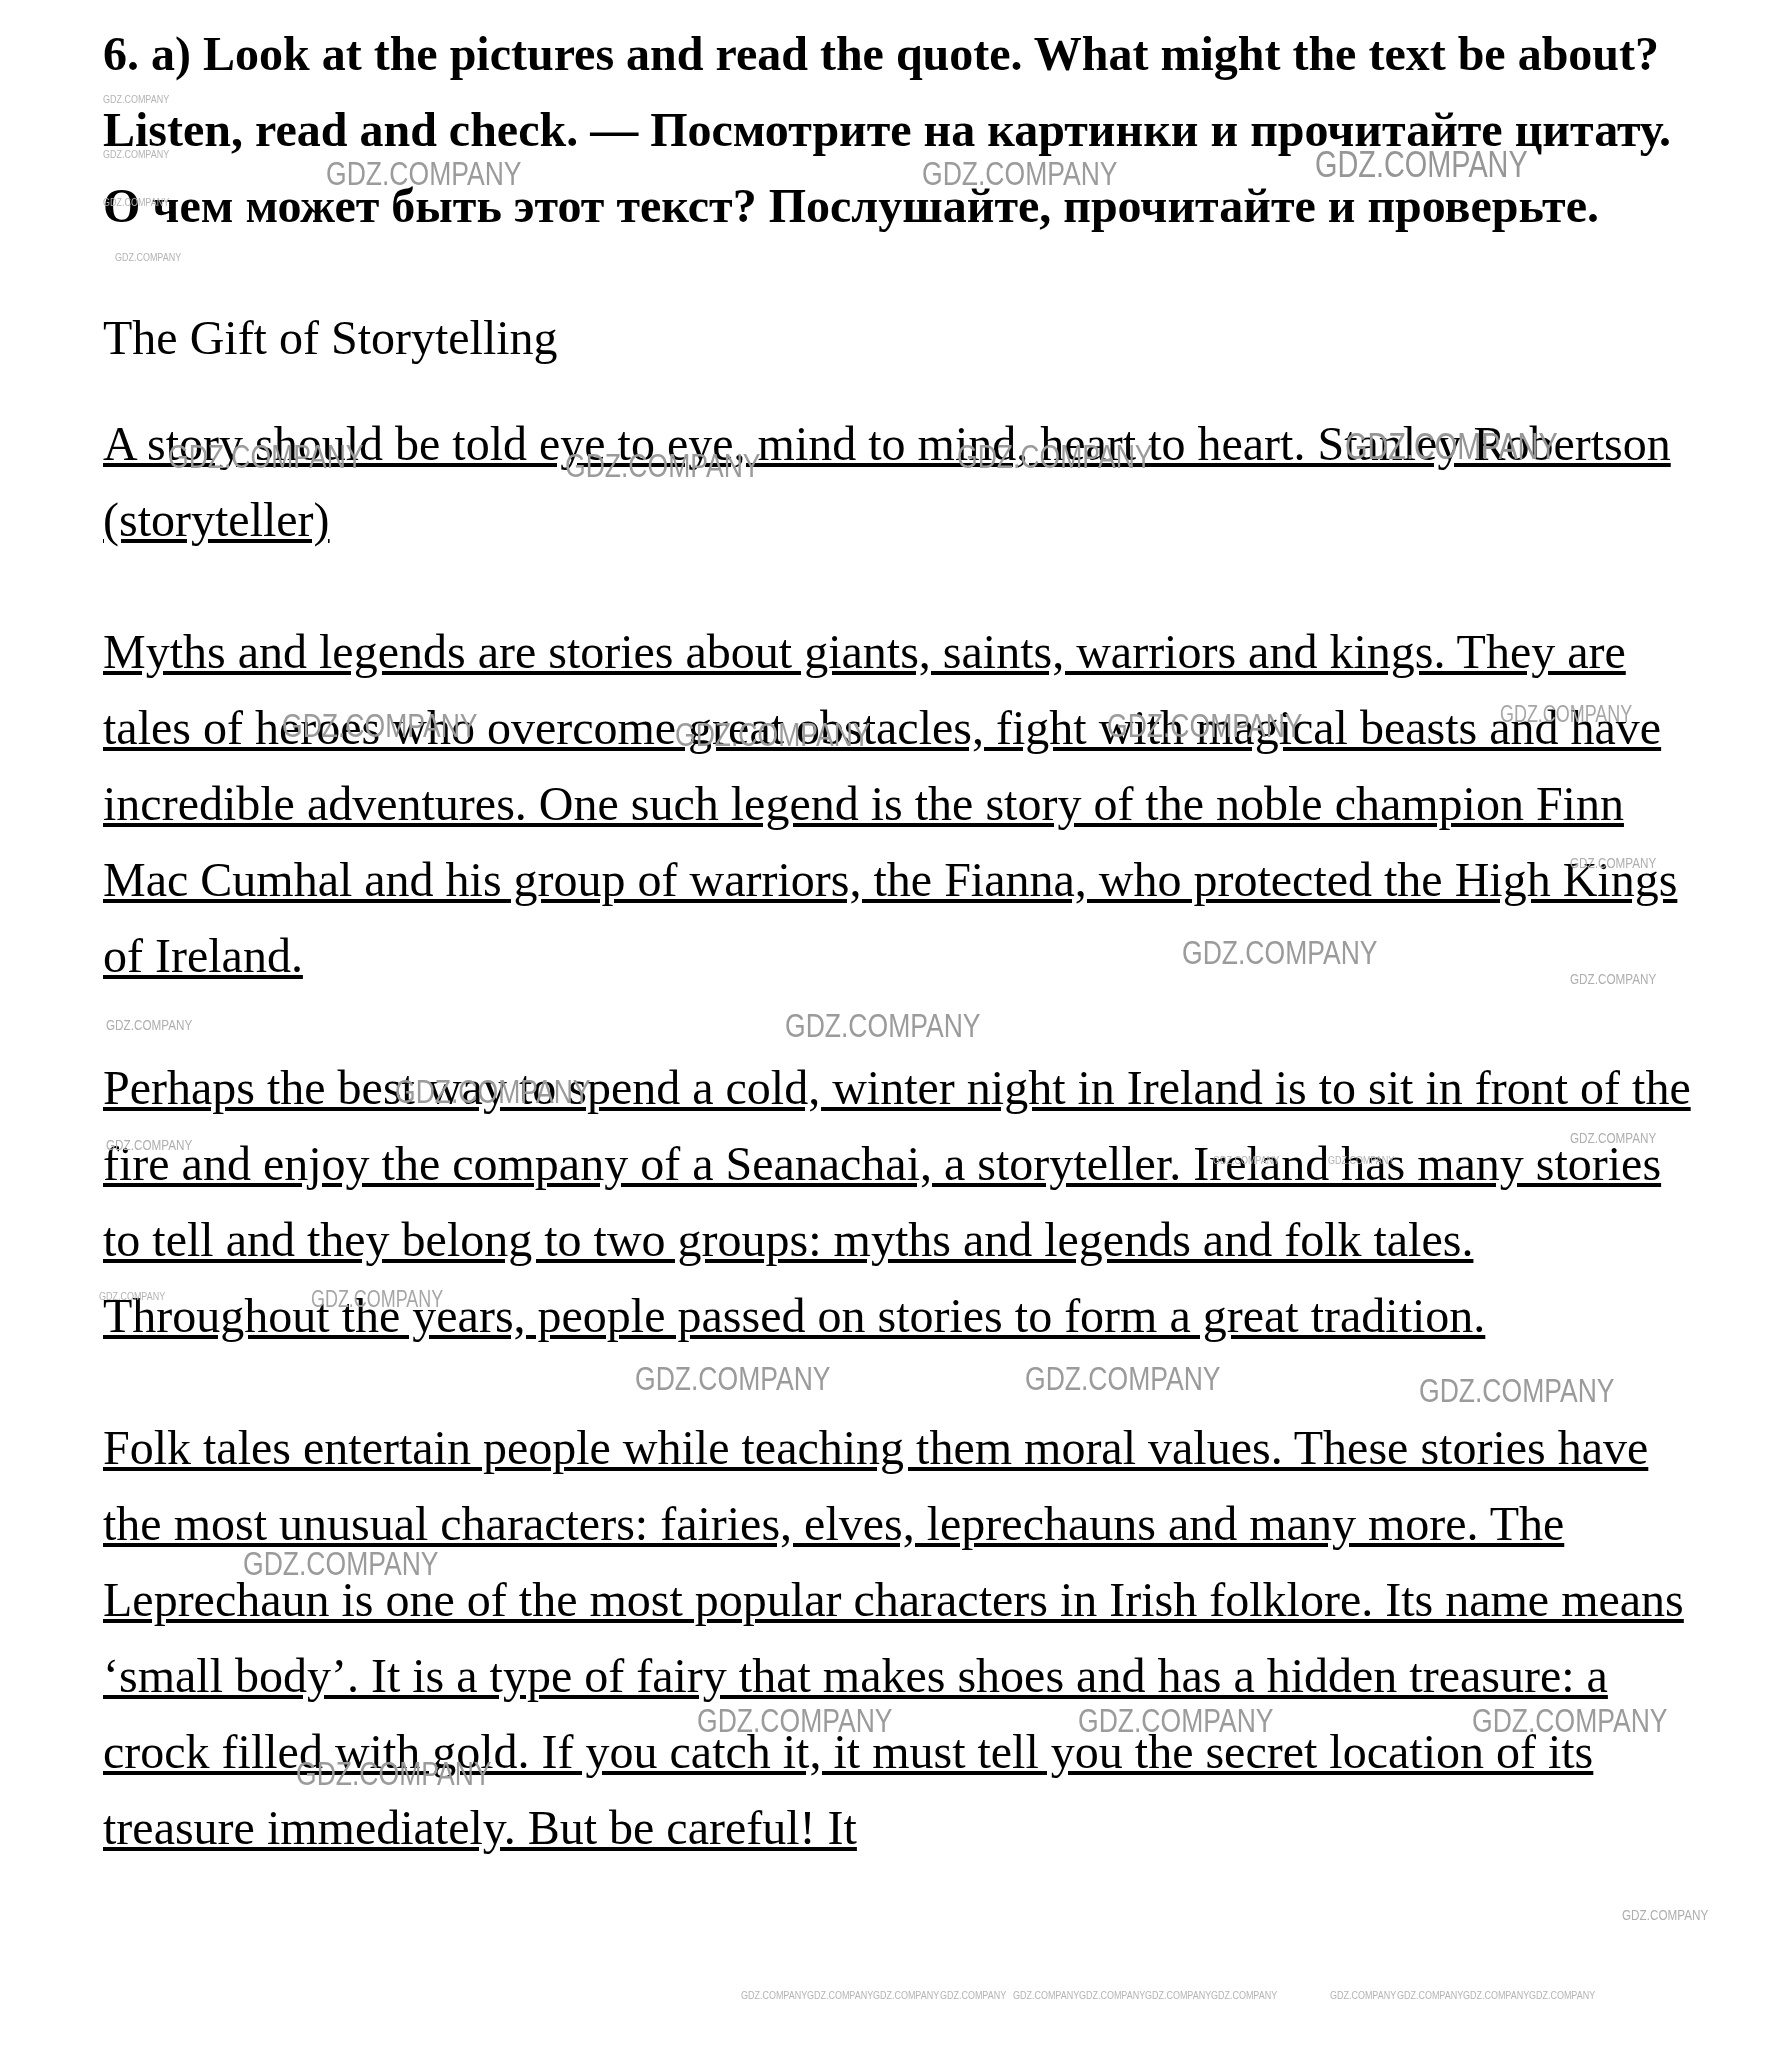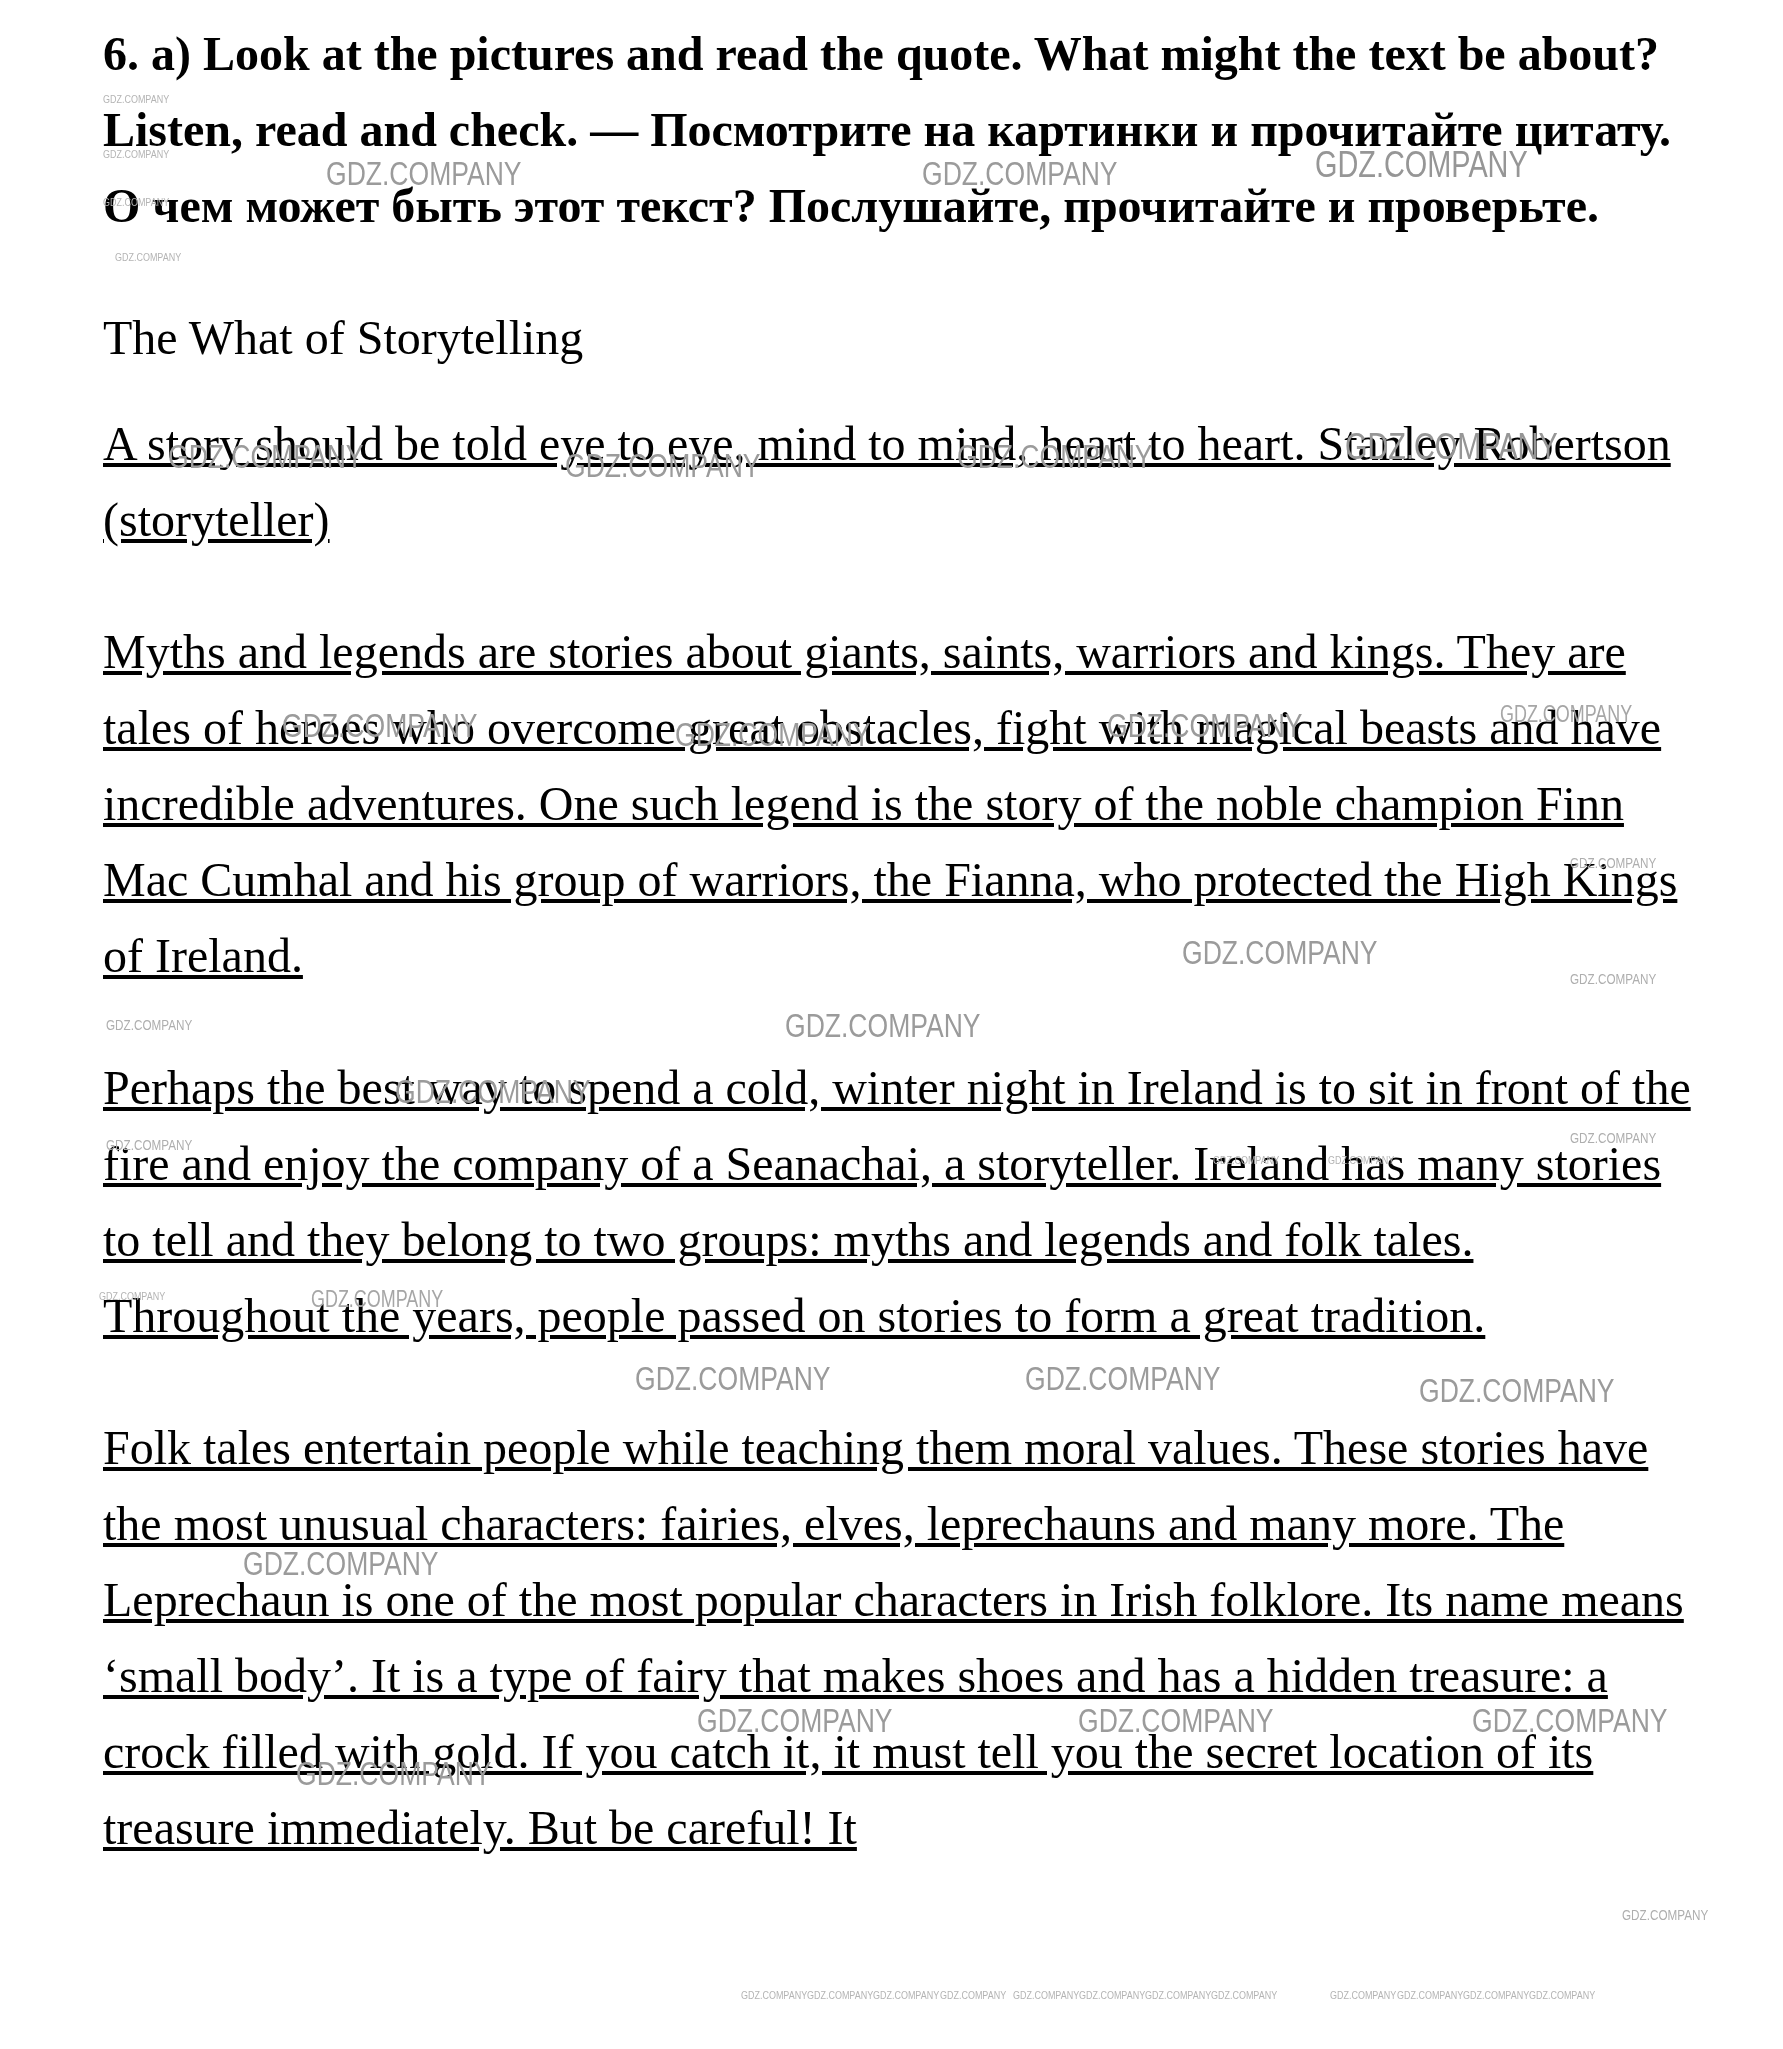--- a/index.html
+++ b/index.html
@@ -99,21 +99,21 @@
       <span class="wm wm-xxs" style="left: 1211px; top: 1989px;">GDZ.COMPANY</span>
       <span class="wm wm-xxs" style="left: 1330px; top: 1989px;">GDZ.COMPANY</span>
       <span class="wm wm-xxs" style="left: 1397px; top: 1989px;">GDZ.COMPANY</span>
       <span class="wm wm-xxs" style="left: 1463px; top: 1989px;">GDZ.COMPANY</span>
       <span class="wm wm-xxs" style="left: 1529px; top: 1989px;">GDZ.COMPANY</span>
     </div>
 
   <div class="content">
     <p class="heading">6. a) Look at the pictures and read the quote. What might the text be about? Listen, read and check. — Посмотрите на картинки и прочитайте цитату. О чем может быть этот текст? Послушайте, прочитайте и проверьте.</p>
 
-    <p class="title">The What of Storytelling</p>
+    <p class="title">The Gift of Storytelling</p>
 
     <p class="para">A story should be told eye to eye, mind to mind, heart to heart. Stanley Robertson (storyteller)</p>
 
     <p class="para">Myths and legends are stories about giants, saints, warriors and kings. They are tales of heroes who overcome great obstacles, fight with magical beasts and have incredible adventures. One such legend is the story of the noble champion Finn Mac Cumhal and his group of warriors, the Fianna, who protected the High Kings of Ireland.</p>
 
     <p class="para">Perhaps the best way to spend a cold, winter night in Ireland is to sit in front of the fire and enjoy the company of a Seanachai, a storyteller. Ireland has many stories to tell and they belong to two groups: myths and legends and folk tales. Throughout the years, people passed on stories to form a great tradition.</p>
 
     <p class="para last">Folk tales entertain people while teaching them moral values. These stories have the most unusual characters: fairies, elves, leprechauns and many more. The Leprechaun is one of the most popular characters in Irish folklore. Its name means ‘small body’. It is a type of fairy that makes shoes and has a hidden treasure: a crock filled with gold. If you catch it, it must tell you the secret location of its treasure immediately. But be careful! It</p>
   </div>
 

